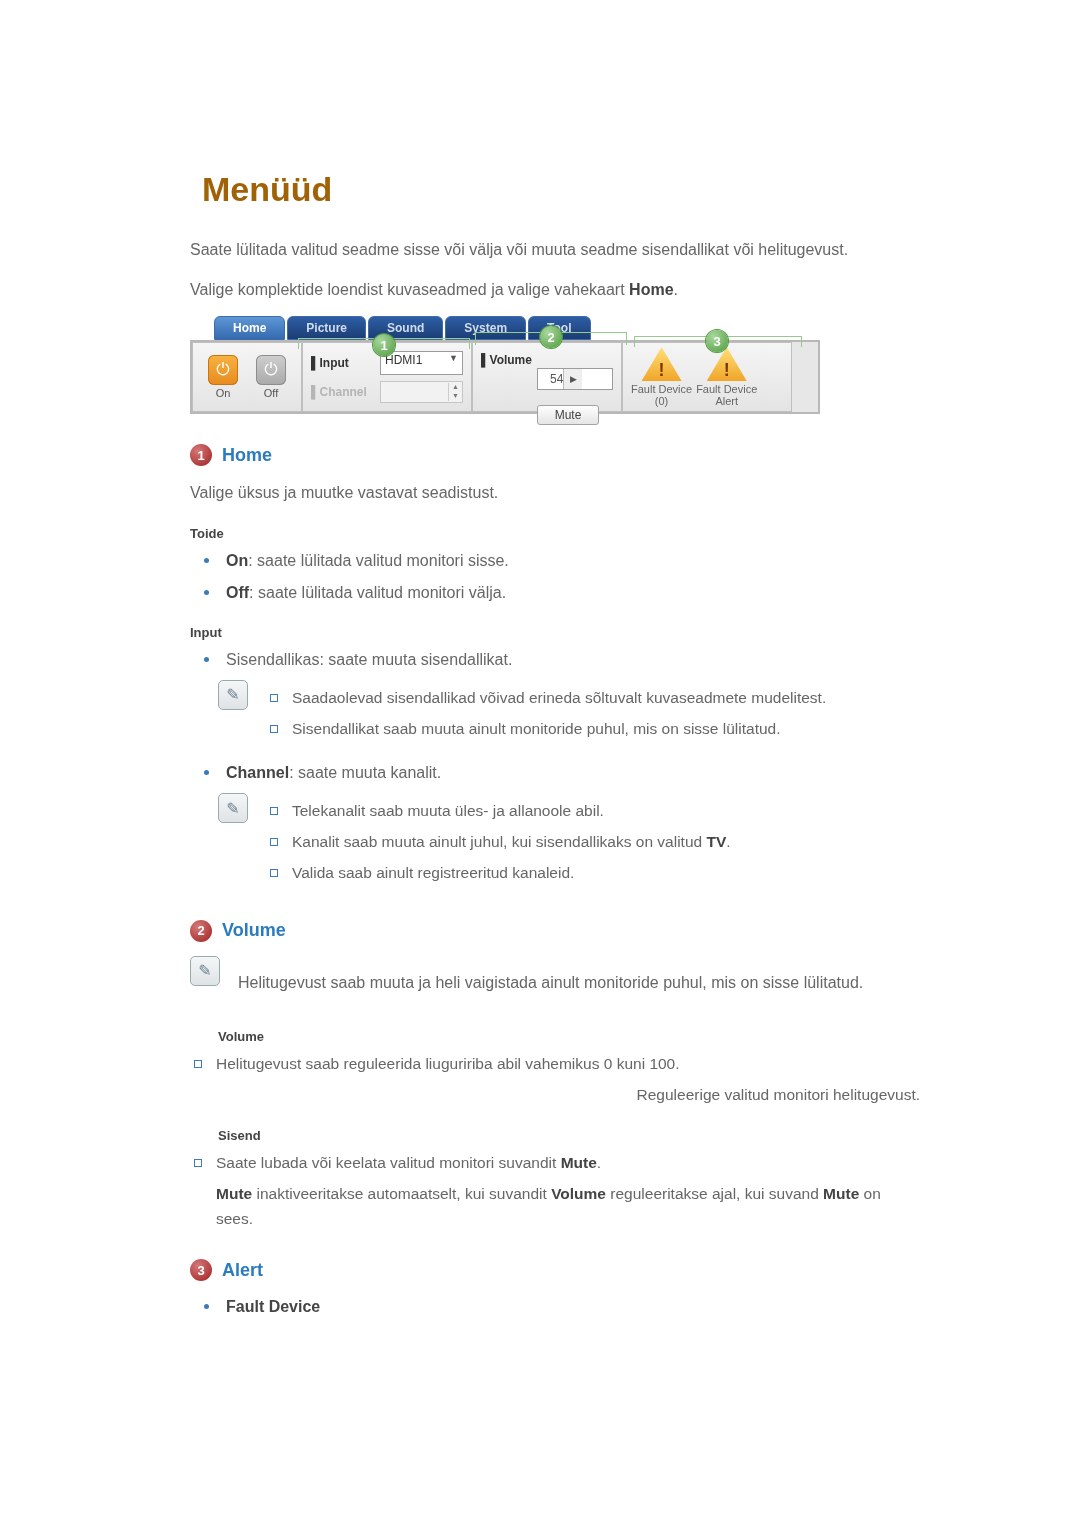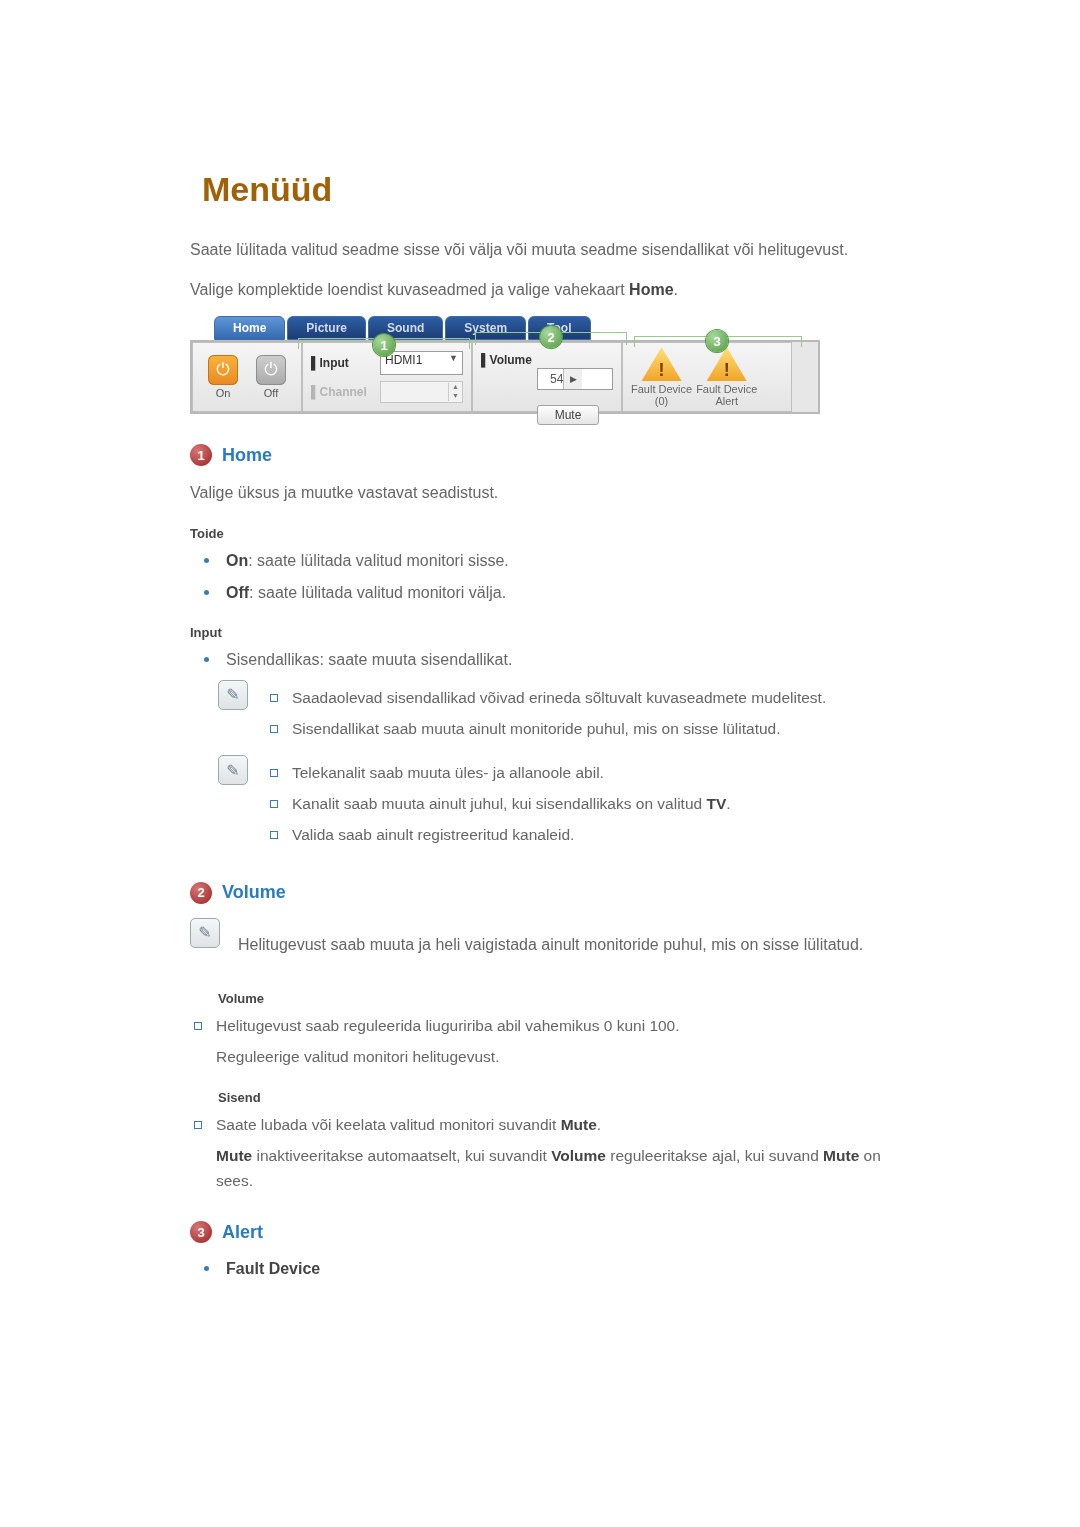--- a/index.html
+++ b/index.html
@@ -312,20 +312,23 @@
   <ul class="dots">
     <li>Sisendallikas: saate muuta sisendallikat.</li>
   </ul>
   <div class="note-row">
     <div class="note-icon">✎</div>
     <ul class="squares">
       <li>Saadaolevad sisendallikad võivad erineda sõltuvalt kuvaseadmete mudelitest.</li>
       <li>Sisendallikat saab muuta ainult monitoride puhul, mis on sisse lülitatud.</li>
     </ul>
   </div>
+  <ul class="dots" style="margin-top:14px;">
+    <li><span class="bold">Channel</span><span>: saate muuta kanalit.</span></li>
+  </ul>
   <div class="note-row">
     <div class="note-icon">✎</div>
     <ul class="squares">
       <li>Telekanalit saab muuta üles- ja allanoole abil.</li>
       <li><span>Kanalit saab muuta ainult juhul, kui sisendallikaks on valitud </span><span class="bold">TV</span><span>.</span></li>
       <li>Valida saab ainult registreeritud kanaleid.</li>
     </ul>
   </div>
 
   <div class="section-head" style="margin-top:28px;">
@@ -334,21 +337,21 @@
   </div>
   <div class="vol-note">
     <div class="note-icon">✎</div>
     <p class="body" style="margin:14px 0;">Helitugevust saab muuta ja heli vaigistada ainult monitoride puhul, mis on sisse lülitatud.</p>
   </div>
 
   <h4 class="subhead" style="margin-left:28px;">Volume</h4>
   <ul class="squares sub-ind">
     <li>
       <span>Helitugevust saab reguleerida liuguririba abil vahemikus 0 kuni 100.</span>
-      <div style="margin-top:6px;">Reguleerige valitud monitori helitugevust.</div>
+      <div style="margin-top:6px;text-align:right;">Reguleerige valitud monitori helitugevust.</div>
     </li>
   </ul>
 
   <h4 class="subhead" style="margin-left:28px;">Sisend</h4>
   <ul class="squares sub-ind">
     <li>
       <span>Saate lubada või keelata valitud monitori suvandit </span><span class="bold">Mute</span><span>.</span>
       <div style="margin-top:6px;">
         <span class="bold">Mute</span><span> inaktiveeritakse automaatselt, kui suvandit </span><span class="bold">Volume</span><span> reguleeritakse ajal, kui suvand </span><span class="bold">Mute</span><span> on sees.</span>
       </div>

